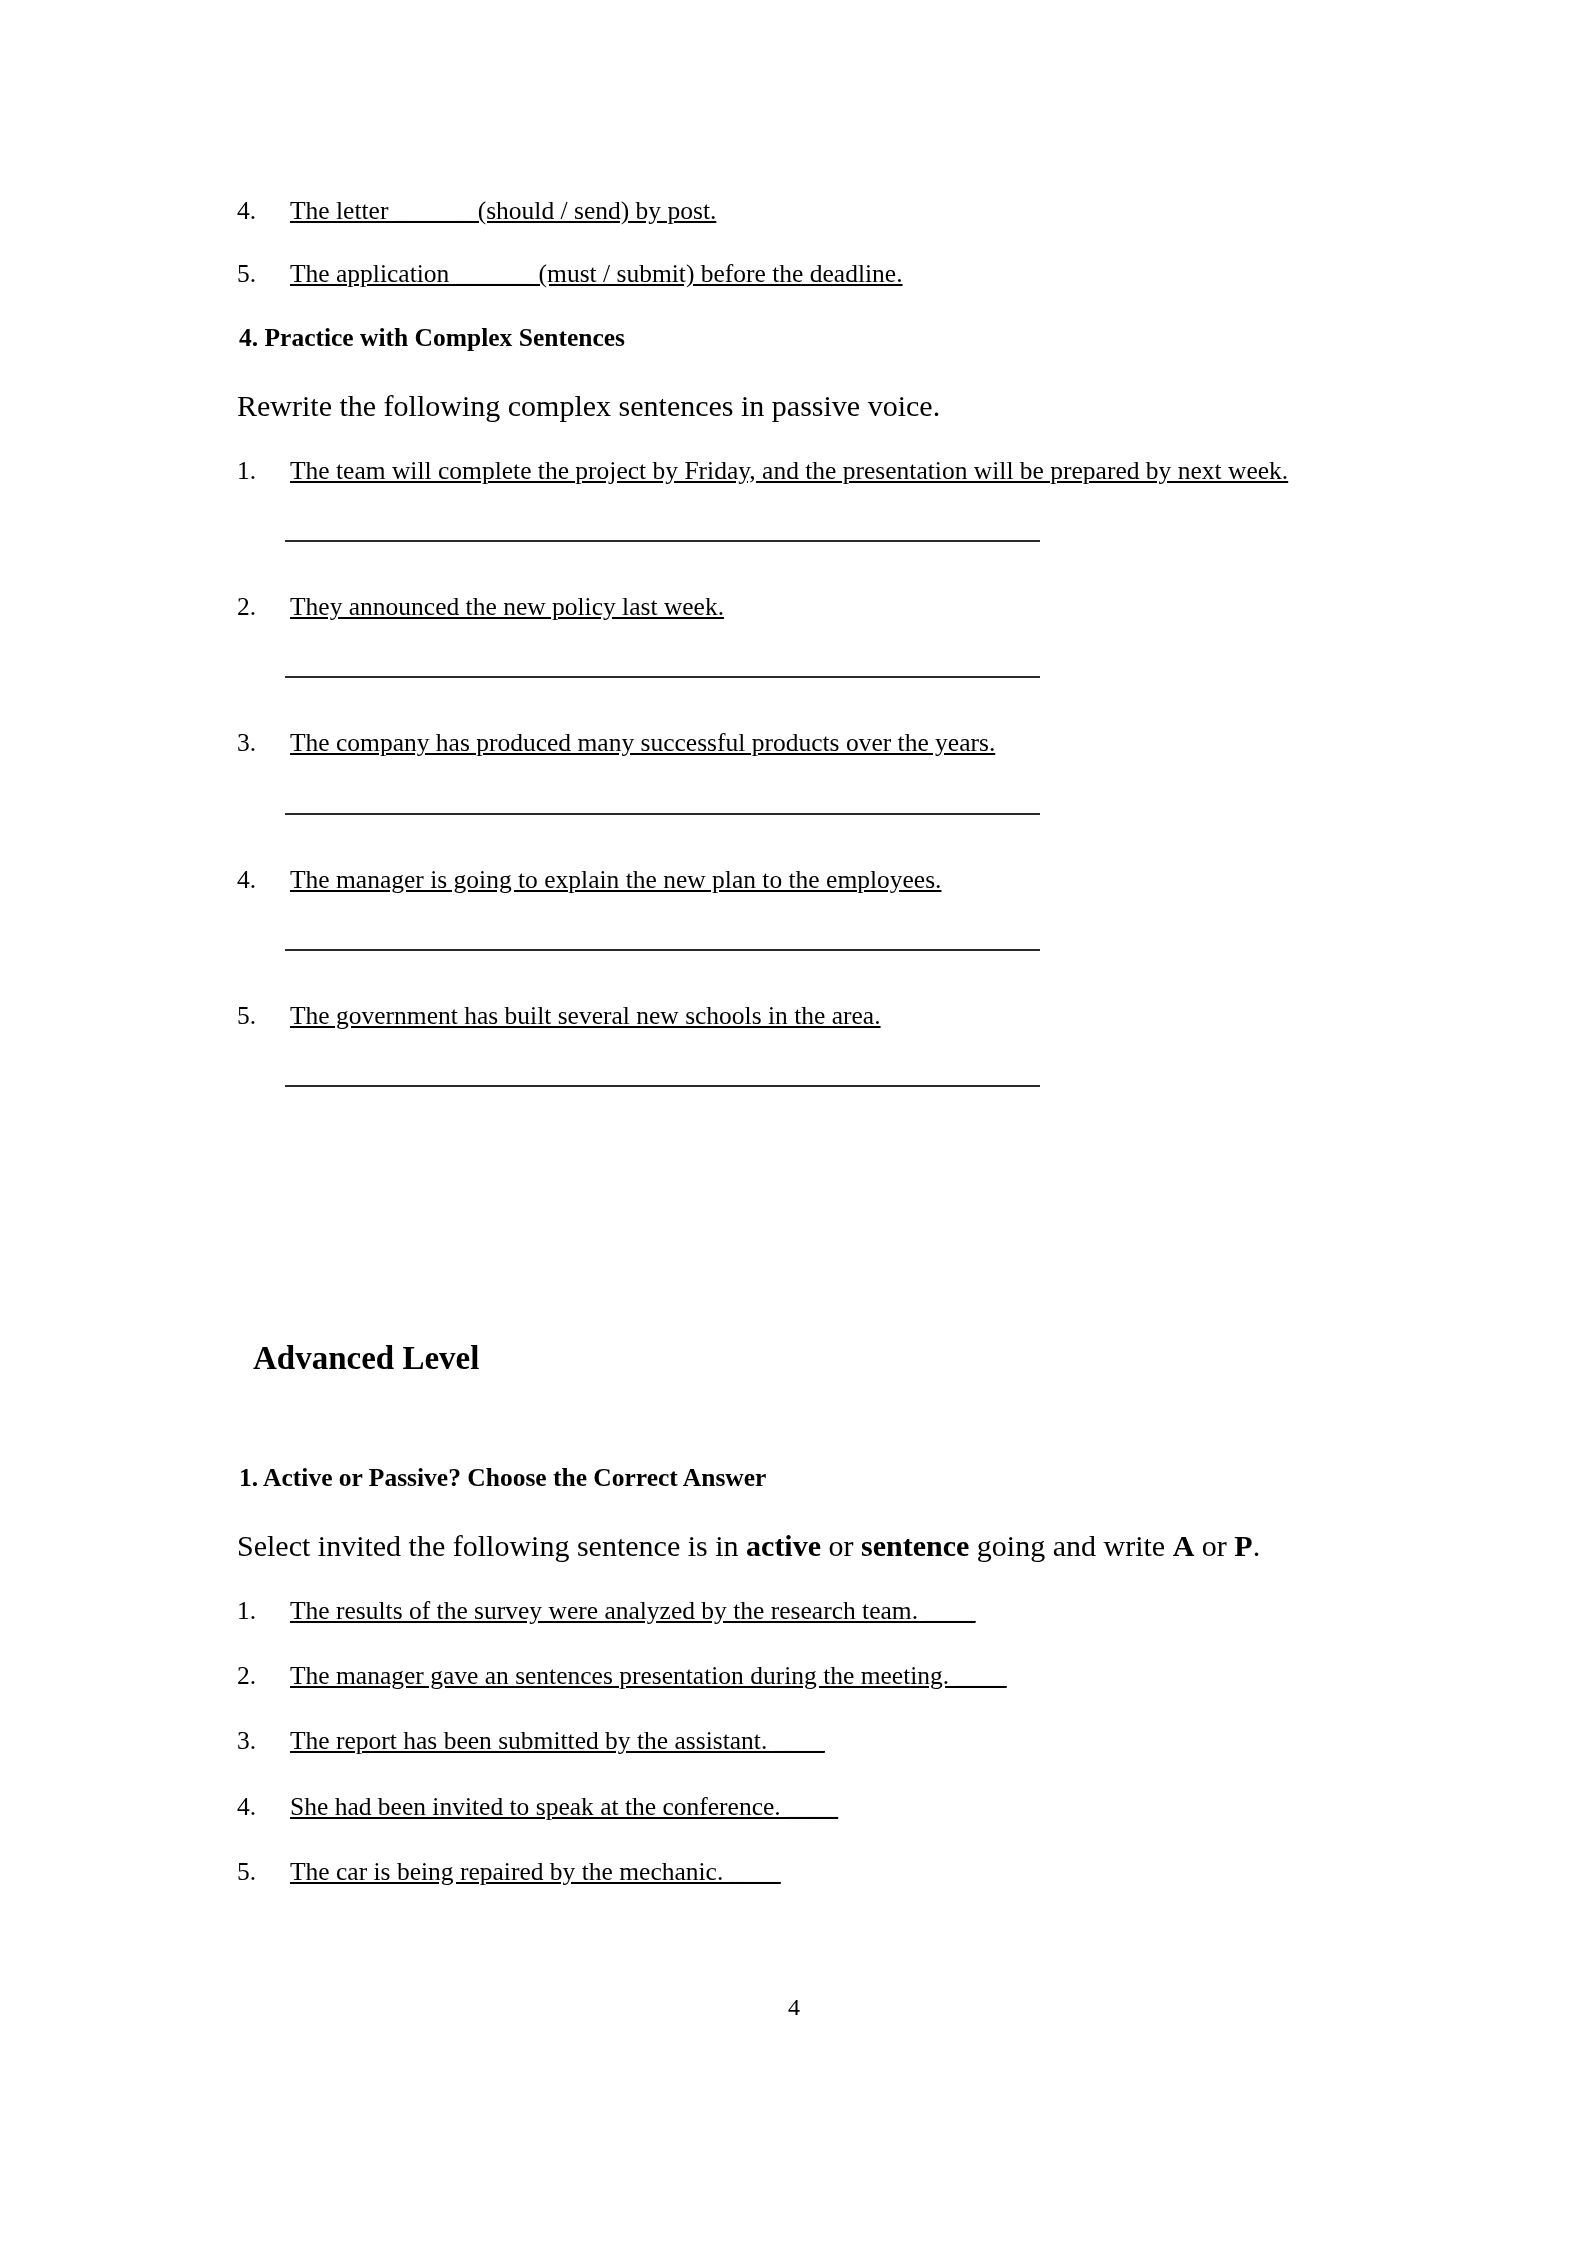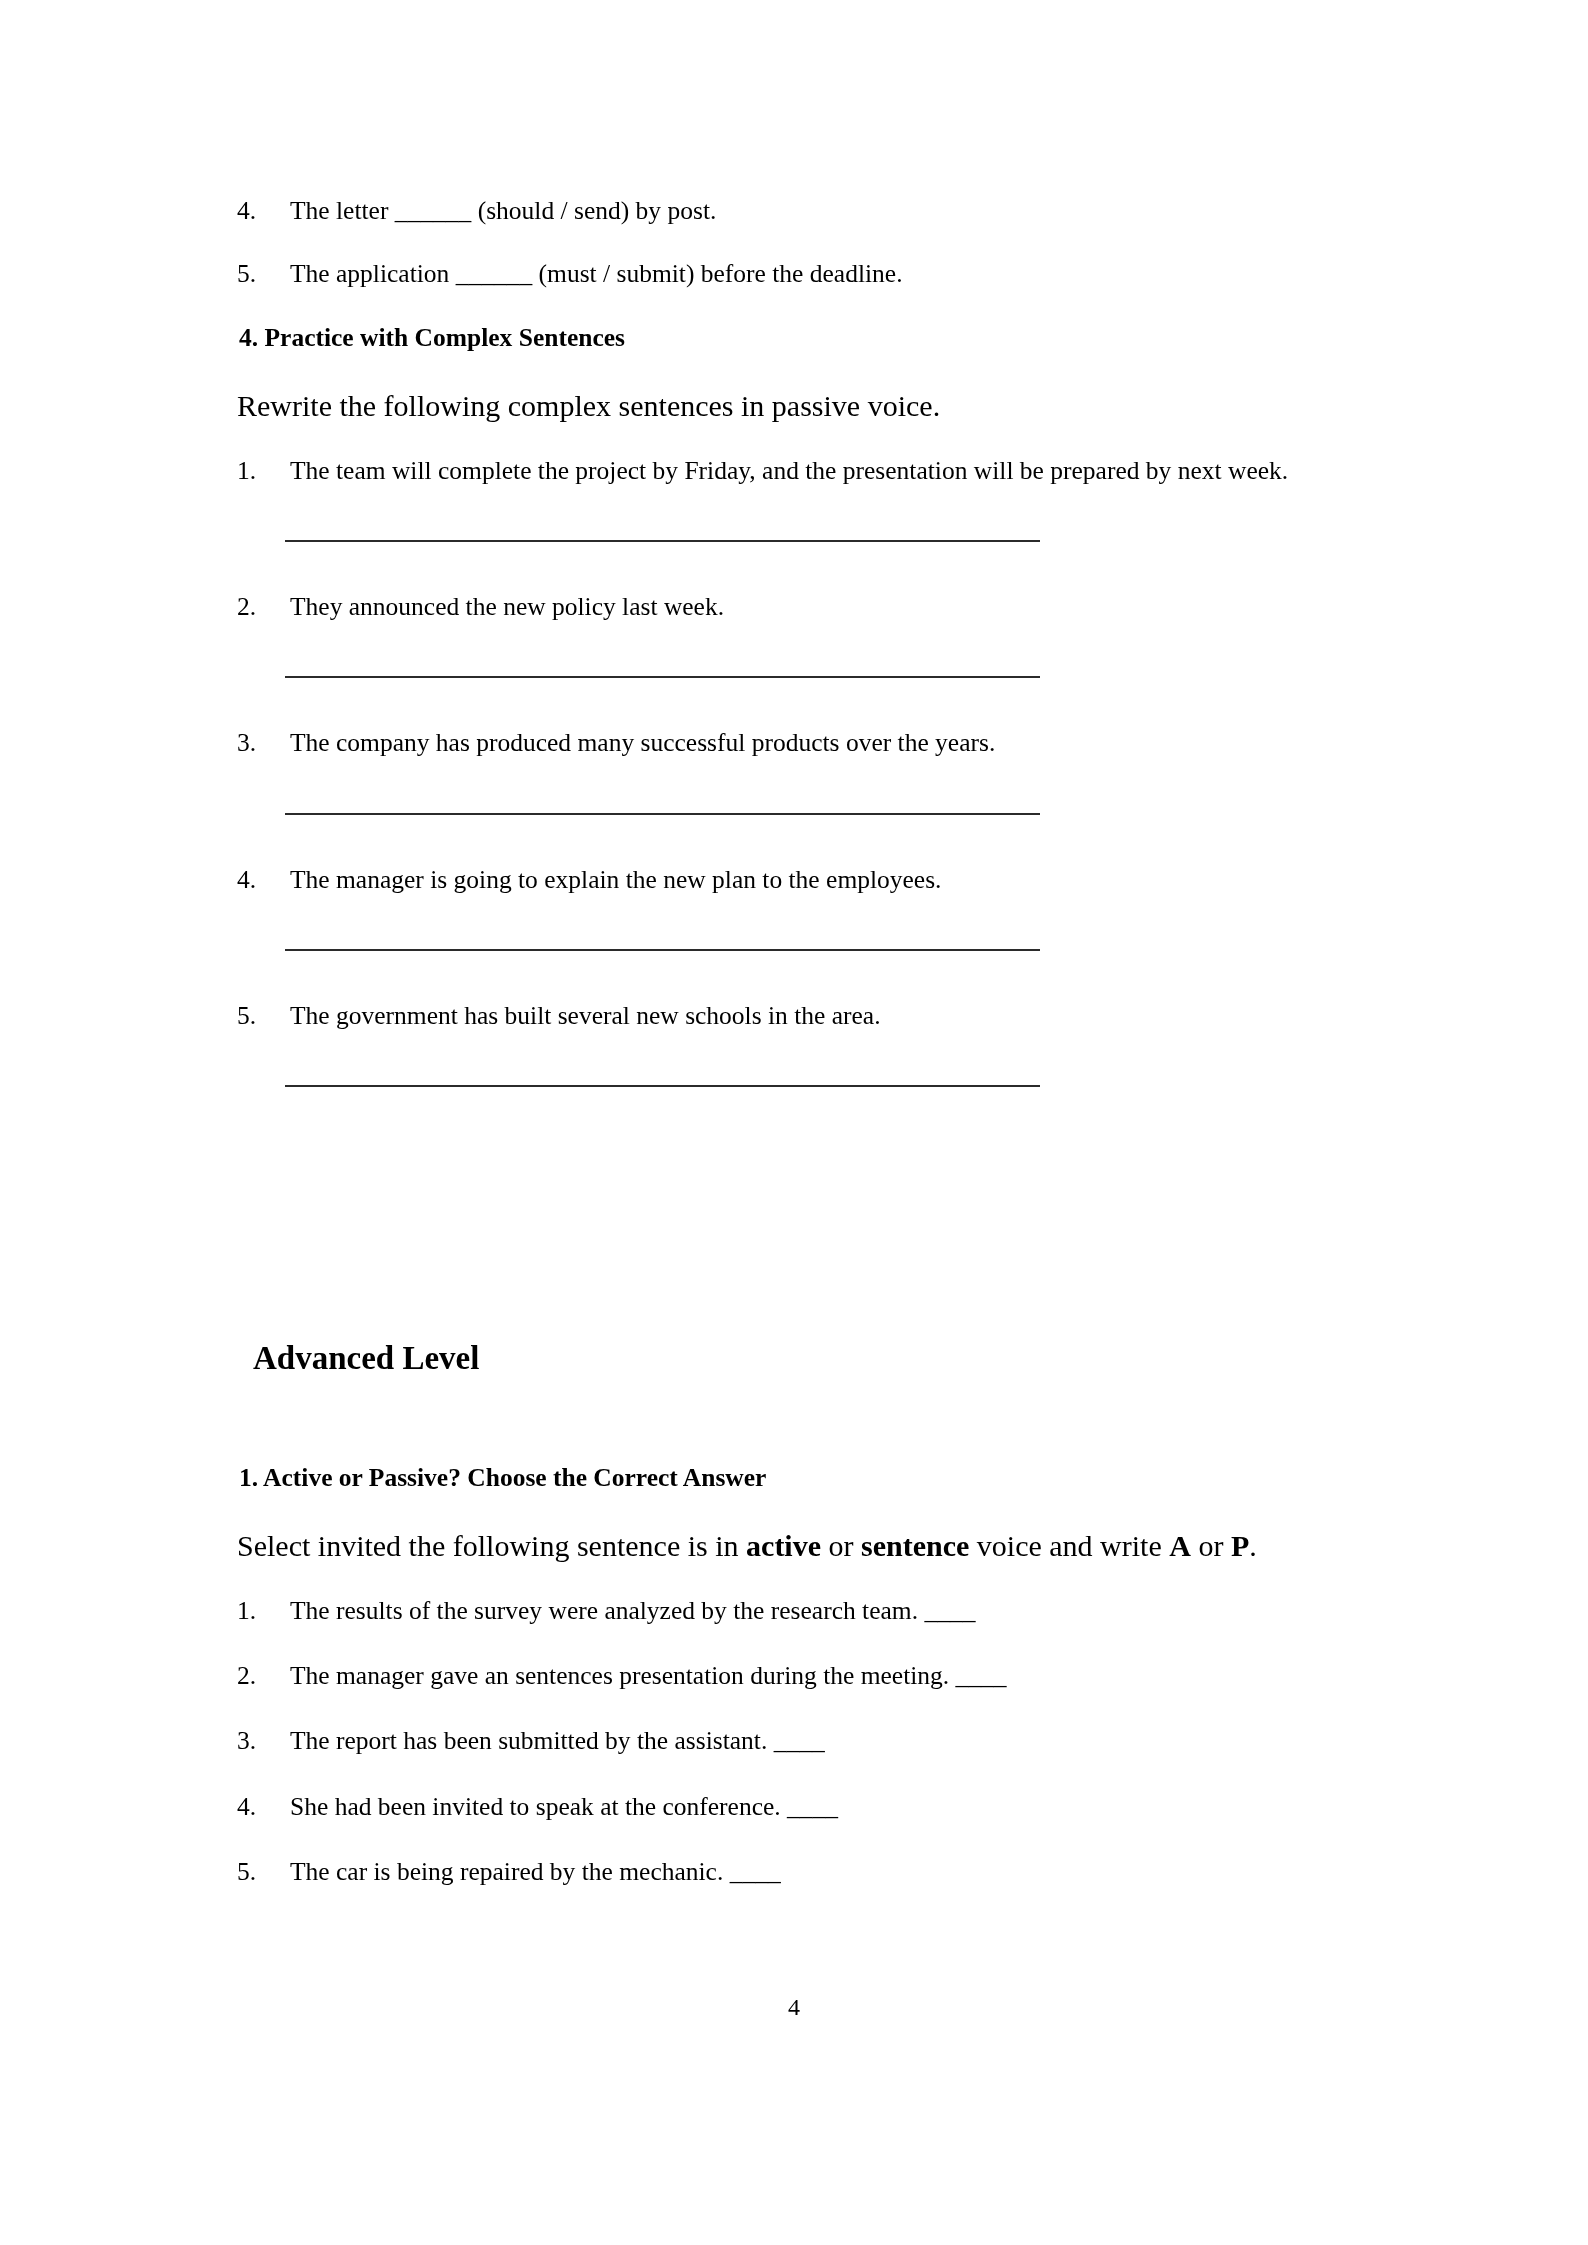--- a/index.html
+++ b/index.html
@@ -47,20 +47,21 @@
   }
   .num-item > .num {
     position: absolute;
     left: 0;
     top: 0;
     width: 40px;
     text-align: left;
   }
   .num-item > .txt {
     display: block;
+    text-decoration: underline;
   }
 
   
   .list-top .num-item {
     margin-bottom: 22px;
   }
 
   
   .list-rule .num-item {
     margin-bottom: 0;
@@ -174,21 +175,21 @@
     </ol>
 
     <div class="spacer-lg"></div>
 
     <h1 class="h-main">Advanced Level</h1>
 
     <div class="spacer-md"></div>
 
     <h2 class="h-sub">1. Active or Passive? Choose the Correct Answer</h2>
 
-    <p class="para"><span>Select invited the following sentence is in </span><b>active</b><span> or </span><b>sentence</b><span> voice and write </span><b>A</b><span> or </span><b>P</b><span>.</span></p>
+    <p class="para"><span>Select invited the following sentence is in </span><b>active</b><span> or </span><b>sentence</b><span> going and write </span><b>A</b><span> or </span><b>P</b><span>.</span></p>
 
     <div class="spacer-sm"></div>
 
     <ol class="num-list list-answers">
       <li class="num-item">
         <span class="num">1.</span>
         <span class="txt">The results of the survey were analyzed by the research team. ____</span>
       </li>
       <li class="num-item">
         <span class="num">2.</span>

